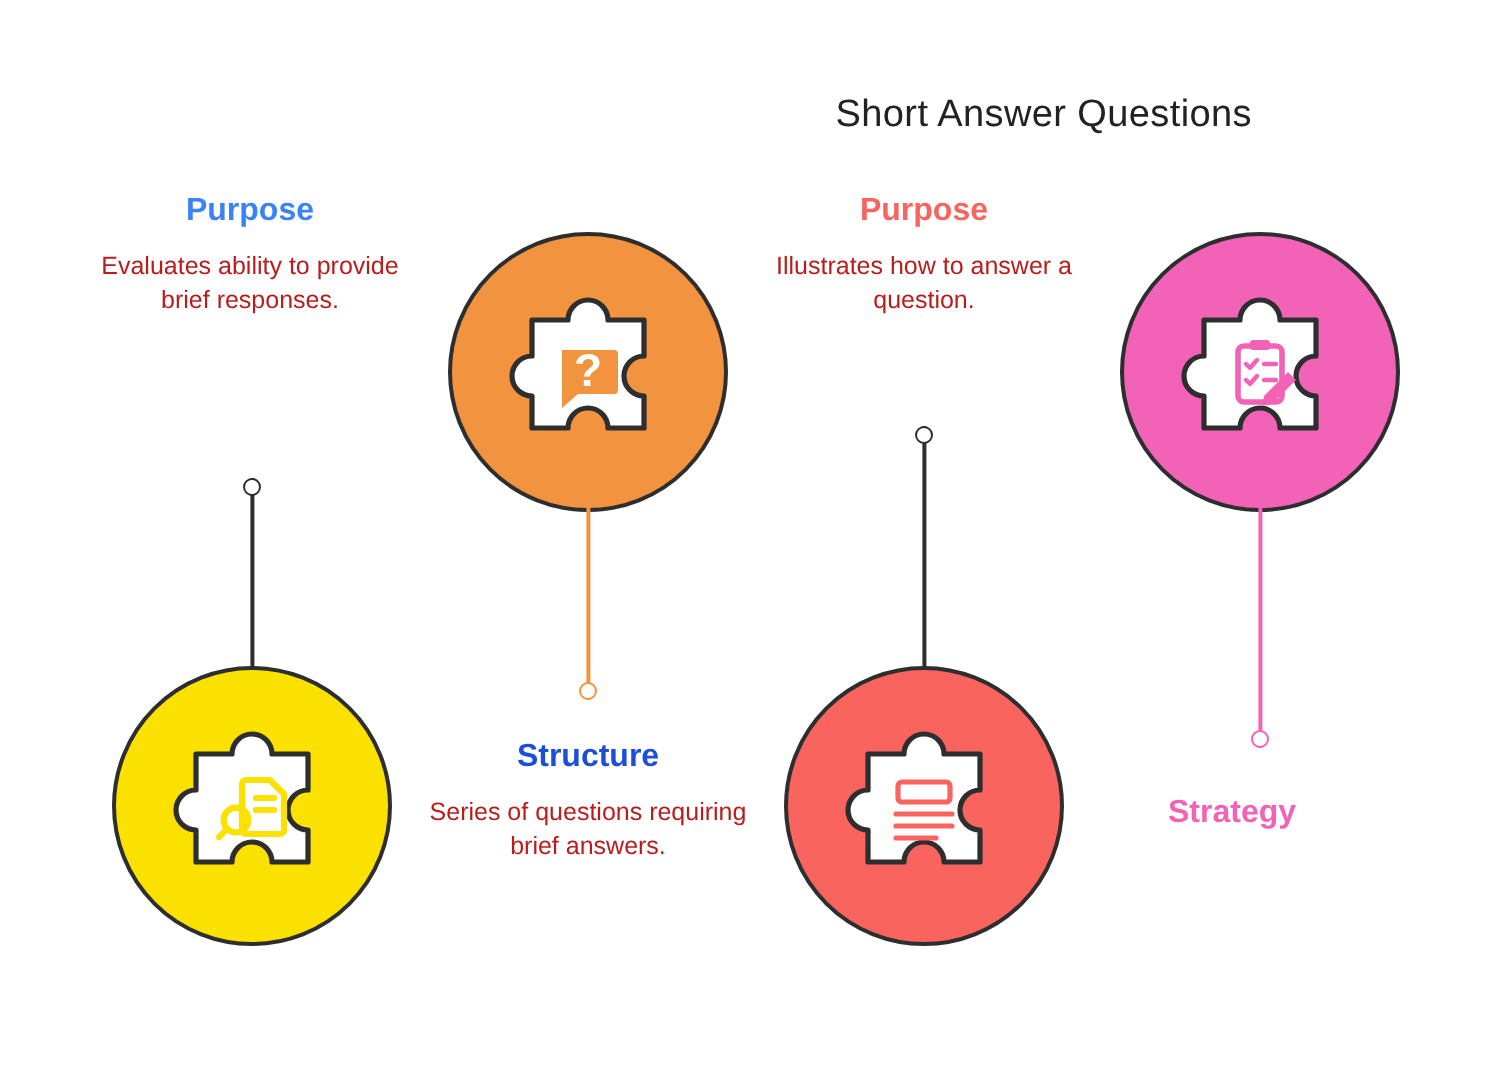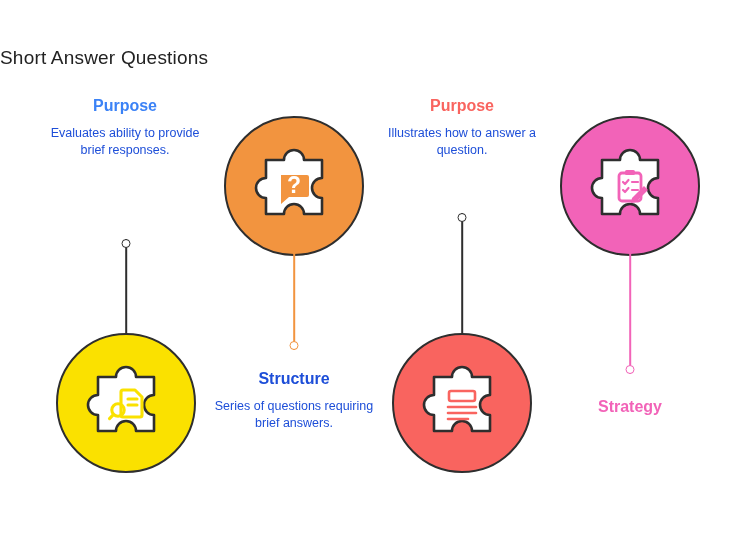--- a/index.html
+++ b/index.html
@@ -6,36 +6,36 @@
   html, body {
     width: 756px; height: 540px;
     background: #ffffff;
     font-family: "Liberation Sans", sans-serif;
     overflow: hidden;
   }
   .canvas { position: relative; width: 756px; height: 540px; background: #fff; }
 
   .page-title {
     position: absolute; top: 47px; left: 0; width: 626px;
-    text-align: left; font-size: 19px; color: #222222;
+    text-align: right; font-size: 19px; color: #222222;
     letter-spacing: .2px;
   }
 
   .col { position: absolute; width: 190px; }
   .col-1 { left: 30px; top: 96px; }
   .col-2 { left: 199px; top: 96px; }
   .col-3 { left: 367px; top: 96px; }
-  .col-4 { left: 535px; top: 96px; }
+  .col-4 { left: 521px; top: 96px; }
 
   .heading {
     text-align: center; font-size: 16px; font-weight: bold;
     line-height: 20px;
   }
   .desc {
-    text-align: center; font-size: 12.5px; color: #1d4ed8;
+    text-align: center; font-size: 12.5px; color: #b91c1c;
     line-height: 17px; margin-top: 9px; padding: 0 18px;
   }
 
   
   .node { width: 140px; height: 140px; position: relative; margin: 0 auto; }
   .circle {
     position: absolute; inset: 0; border-radius: 50%;
     border: 2px solid #2e2e2e;
   }
   .puzzle { position: absolute; left: 50%; top: 50%;

